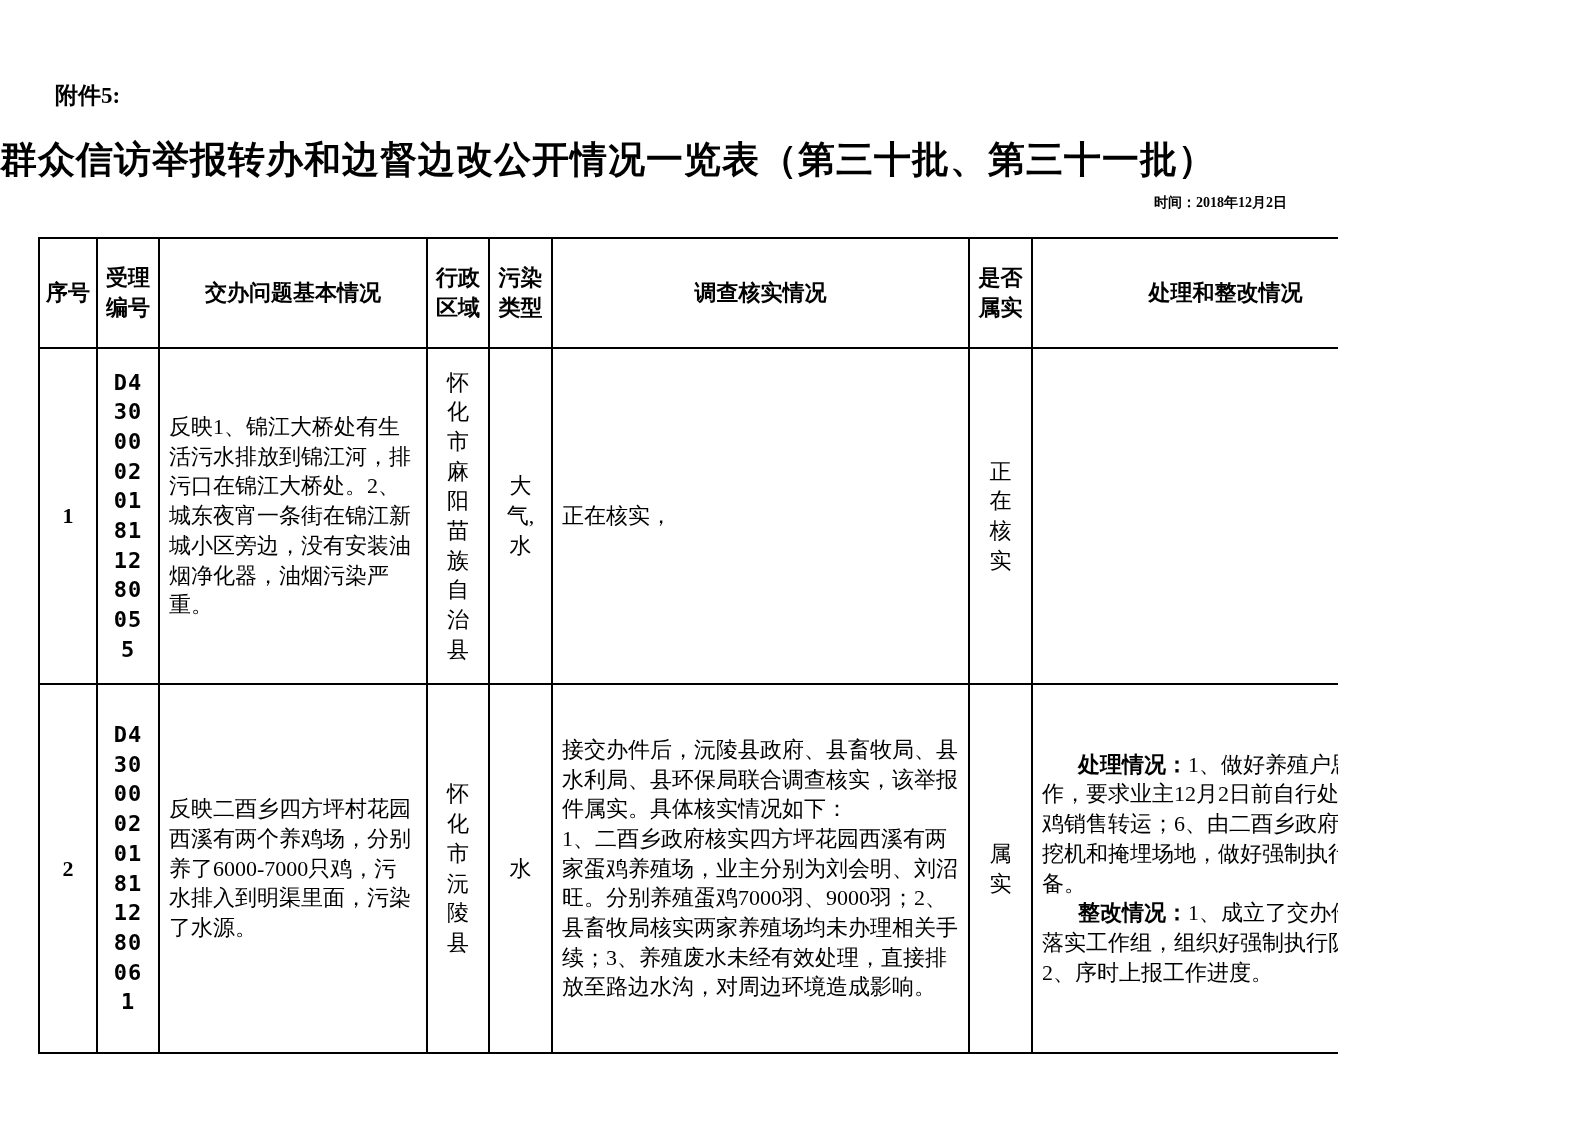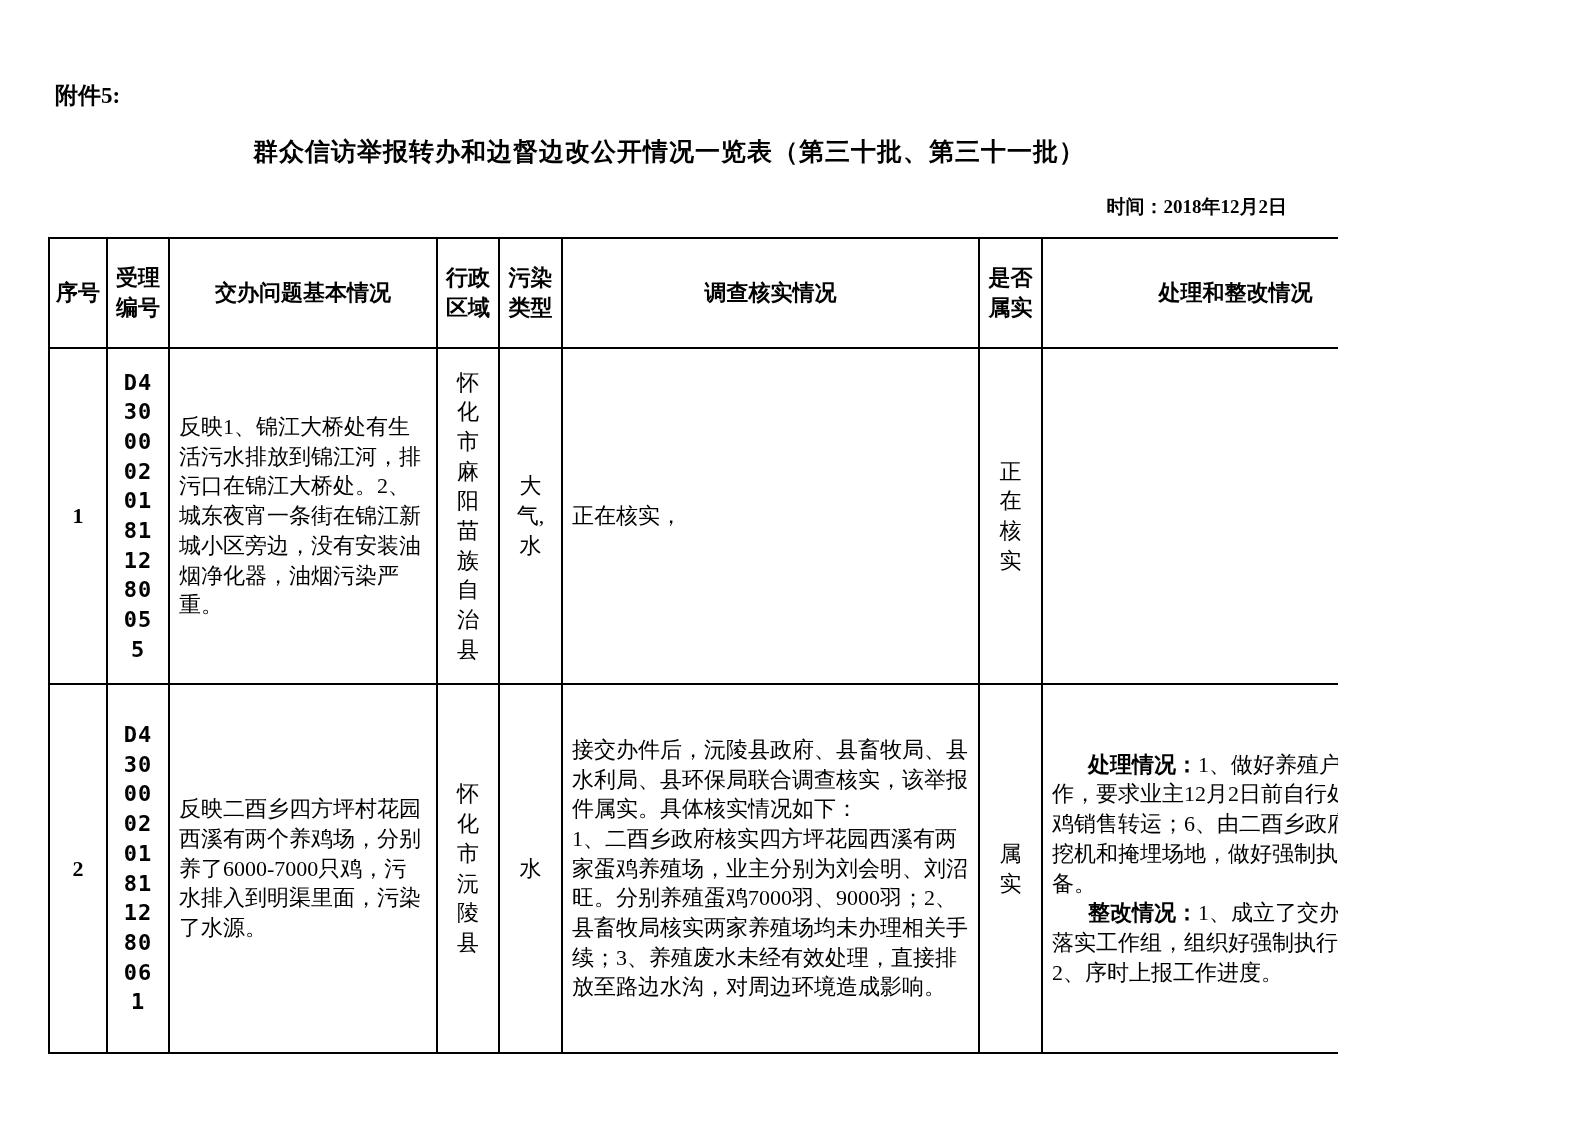--- a/index.html
+++ b/index.html
@@ -22,35 +22,35 @@
     top: 80px;
     font-size: 23px;
     font-weight: bold;
   }
   .title {
     position: absolute;
     left: 0;
     right: 0;
     top: 135px;
     margin: 0;
-    text-align: center;
-    font-size: 25px;
+    text-align: left;
+    font-size: 37px;
     font-weight: bold;
     letter-spacing: 1px;
   }
   .date {
     position: absolute;
     right: 51px;
     top: 194px;
-    font-size: 19px;
+    font-size: 14px;
     font-weight: bold;
   }
   table.report {
     position: absolute;
-    left: 48px;
+    left: 38px;
     top: 237px;
     width: 1484px;
     border-collapse: collapse;
     table-layout: fixed;
   }
   .report th, .report td {
     border: 2px solid #000000;
     font-size: 22px;
     line-height: 1.35;
     vertical-align: middle;

